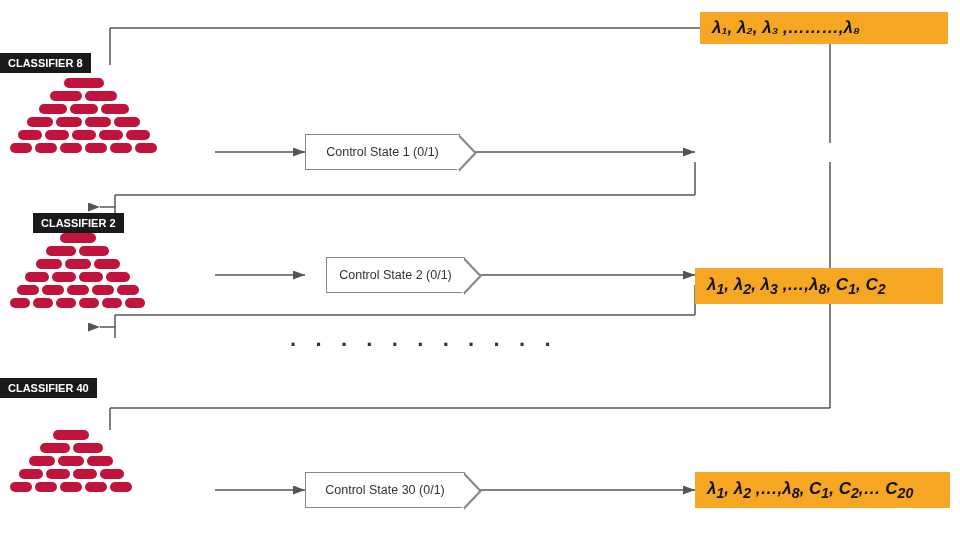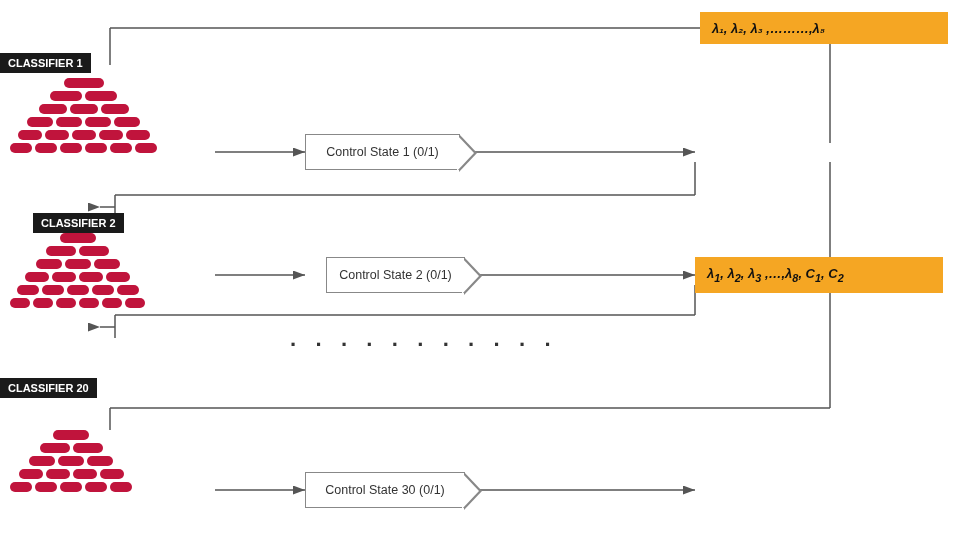--- a/index.html
+++ b/index.html
@@ -93,21 +93,21 @@
       border-left: 17px solid white;
       z-index: 3;
     }
 
     
     .output-box {
       position: absolute;
       background: #f5a623;
       border: none;
       padding: 6px 12px;
-      font-size: 13px;
+      font-size: 17px;
       font-weight: bold;
       color: #111;
       display: flex;
       align-items: center;
     }
 
     
     .lines-svg {
       position: absolute;
       top: 0;
@@ -176,21 +176,21 @@
         <polygon points="8 0, 0 3, 8 6" fill="#555"></polygon>
       </marker>
     </defs>
   </svg>
 
   <div class="output-box" style="left: 700px; top: 12px; width: 248px; height: 32px;">
     <span style="font-style: italic; font-weight: bold;">λ₁, λ₂, λ₃ ,………,λ₈</span>
   </div>
 
   <div class="classifier-label" style="left: 0; top: 53px;">
-    <span>CLASSIFIER 1</span>
+    <span>CLASSIFIER 8</span>
   </div>
 
   <div class="tree-container" style="left: 10px; top: 78px;">
     <div class="tree-row">
         <div class="pill" style="width:40px;"></div>
       </div>
     <div class="tree-row">
       <div class="pill" style="width:32px;"></div>
       <div class="pill" style="width:32px;"></div>
     </div>
@@ -268,32 +268,32 @@
       <div class="pill" style="width:20px;"></div>
     </div>
   </div>
 
   <div class="arrow-box" style="left: 305px; top: 257px; width: 160px; height: 36px; padding-left: 21px;">
     <div class="arrow-rect" style="width: 155px;">
       <span>Control State 2 (0/1)</span>
     </div>
   </div>
 
-  <div class="output-box" style="left: 695px; top: 257px; width: 248px; height: 36px;">
+  <div class="output-box" style="left: 695px; top: 268px; width: 248px; height: 36px;">
     <span style="font-style:italic; font-weight:bold;">
       λ<sub>1</sub>, λ<sub>2</sub>, λ<sub>3</sub> ,…,λ<sub>8</sub>, <b>C<sub>1</sub></b>, <b>C<sub>2</sub></b>
     </span>
   </div>
 
   <div class="dots-text" style="left: 290px; top: 332px;">
     <span>· · · · · · · · · · ·</span>
   </div>
 
   <div class="classifier-label" style="left: 0; top: 378px;">
-    <span>CLASSIFIER 20</span>
+    <span>CLASSIFIER 40</span>
   </div>
 
   <div class="tree-container" style="left: 10px; top: 430px;">
     <div class="tree-row">
         <div class="pill" style="width:36px;"></div>
       </div>
     <div class="tree-row">
       <div class="pill" style="width:30px;"></div>
       <div class="pill" style="width:30px;"></div>
     </div>
@@ -316,14 +316,19 @@
       <div class="pill" style="width:22px;"></div>
     </div>
   </div>
 
   <div class="arrow-box" style="left: 305px; top: 472px; width: 165px; height: 36px;">
     <div class="arrow-rect" style="width: 160px;">
       <span>Control State 30 (0/1)</span>
     </div>
   </div>
 
+  <div class="output-box" style="left: 695px; top: 472px; width: 255px; height: 36px;">
+    <span style="font-style:italic; font-weight:bold;">
+      λ<sub>1</sub>, λ<sub>2</sub> ,…,λ<sub>8</sub>, <b>C<sub>1</sub></b>, <b>C<sub>2</sub></b>,… <b>C<sub>20</sub></b>
+    </span>
+  </div>
 
 </div>
 
 </body></html>

